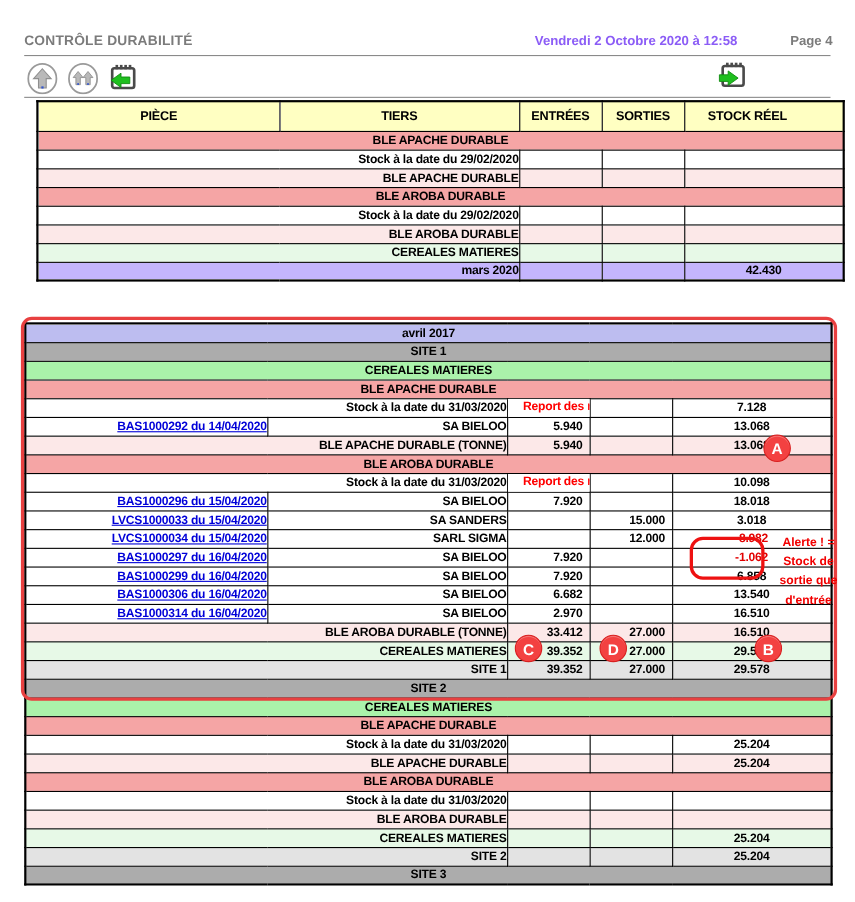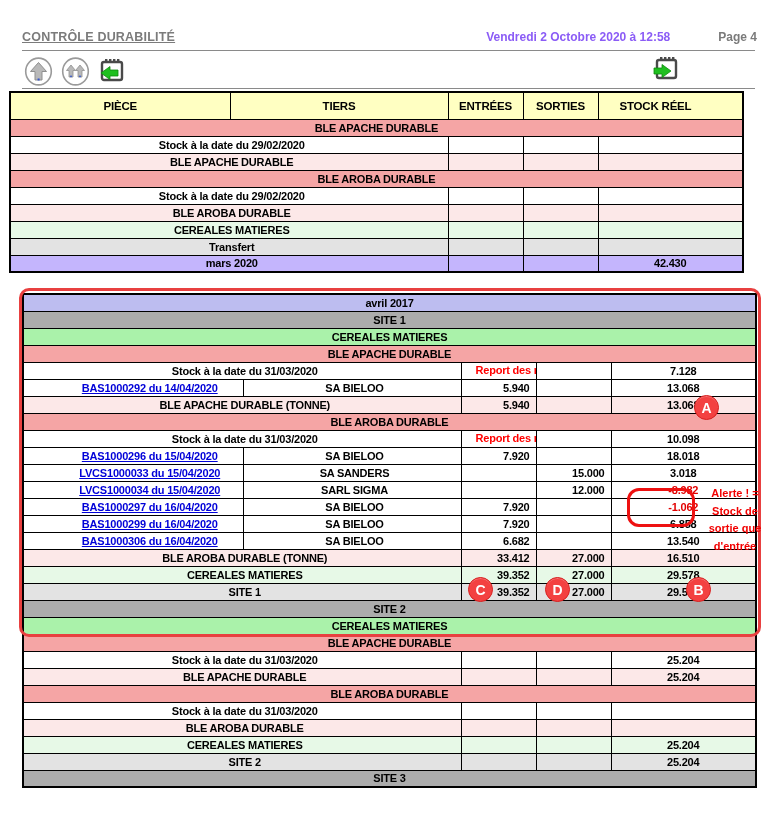--- a/index.html
+++ b/index.html
@@ -6,21 +6,21 @@
   html,body { background:#fff; }
   .page {
     position:relative; width:777px; height:820px; margin:0 auto;
     background:#fff; overflow:hidden;
     font-family:"Liberation Sans", sans-serif;
   }
   
   .rpt-header { position:absolute; left:22px; right:18px; top:30px; display:flex; align-items:baseline; }
   .rpt-title {
     font-size:12.5px; font-weight:bold; color:#7b7b7b; letter-spacing:.2px;
-    text-decoration:underline; cursor:pointer;
+    cursor:pointer;
   }
   .rpt-spacer { flex:1; }
   .rpt-date { font-size:12px; font-weight:bold; color:#8b5cf6; margin-right:48px; }
   .rpt-page { font-size:12px; font-weight:bold; color:#7b7b7b; margin-right:2px; }
   .hrule { position:absolute; left:22px; width:733px; height:0; border-top:1px solid #8a8a8a; }
   .hrule.h1 { top:50px; }
   .hrule.h2 { top:88px; }
   
   .toolbar { position:absolute; left:22px; top:56px; height:30px; display:flex; gap:5px; }
   .tool { width:32px; height:30px; display:flex; align-items:center; justify-content:center; cursor:pointer; }
@@ -29,39 +29,39 @@
   table.t { border-collapse:collapse; table-layout:fixed; width:733px; background:#fff; }
   table.t td, table.t th { border:1px solid #000; overflow:hidden; white-space:nowrap; }
   table.t { border:2px solid #000; }
   th {
     background:#FFFFC2; height:27px; font-size:11.5px; font-weight:bold; color:#000;
     text-align:center; letter-spacing:-0.2px;
   }
   th.left { text-align:left; padding-left:21px; }
   td { height:17px; font-size:11px; font-weight:bold; color:#000; letter-spacing:-0.2px; vertical-align:middle; }
   td.full { text-align:center; }
-  td.piece, td.tiers { text-align:center; padding-left:5px; }
+  td.piece, td.tiers { text-align:right; padding-left:5px; }
   td.num { text-align:right; padding-right:6px; }
   td.stock { text-align:center; }
   tr.c-salmon td { background:#F5A5A5; }
   tr.c-pink td { background:#FCE8E8; }
   tr.c-green td { background:#AAF2AA; }
   tr.c-palegreen td { background:#E7F9E7; }
   tr.c-darkgray td { background:#ACACAC; }
   tr.c-lightgray td { background:#E3E3E3; }
   tr.c-lavender td { background:#c4b5fd; }
   tr.c-periwinkle td { background:#BDBDF0; }
   tr.c-white td { background:#FFFFFF; }
   a.doclink { color:#0000D8; text-decoration:underline; cursor:pointer;padding-left:28px; }
   .report-overlay {
     position:absolute; left:14px; top:1px; z-index:3;
     color:#FF0000; font-size:11px; font-weight:bold; white-space:nowrap; pointer-events:none;
   }
   .neg { color:#E20000; }
-  #table1 { position:absolute; left:9px; top:91px; }
+  #table1 { position:absolute; left:33px; top:91px; }
   #table2 { position:absolute; left:22px; top:293px; }
   
   .section-outline {
     position:absolute; left:19px; top:288px; width:742px; height:349px;
     border:3px solid #E84040; border-radius:10px; z-index:5; pointer-events:none;
   }
   .neg-outline {
     position:absolute; left:627px; top:488px; width:68px; height:39px;
     border:3px solid #E11; border-radius:12px; z-index:6; pointer-events:none;
   }
@@ -178,26 +178,20 @@
           <td class="num"></td>
           <td class="num"></td>
           <td class="stock"></td>
         </tr>
         <tr class="c-palegreen">
           <td class="piece" colspan="2">CEREALES MATIERES</td>
           <td class="num"></td>
           <td class="num"></td>
           <td class="stock"></td>
         </tr>
-        <tr class="c-lightgray">
-          <td class="piece" colspan="2">Transfert</td>
-          <td class="num"></td>
-          <td class="num"></td>
-          <td class="stock"></td>
-        </tr>
         <tr class="c-lavender">
           <td class="piece" colspan="2">mars 2020</td>
           <td class="num"></td>
           <td class="num"></td>
           <td class="stock">42.430</td>
         </tr>
       </tbody>
   </table>
 
   <table class="t" id="table2">
@@ -287,20 +281,27 @@
           <td class="num">7.920</td>
           <td class="num"></td>
           <td class="stock">6.858</td>
         </tr>
         <tr class="c-white">
           <td class="piece"><a class="doclink">BAS1000306 du 16/04/2020</a></td>
           <td class="tiers">SA BIELOO</td>
           <td class="num">6.682</td>
           <td class="num"></td>
           <td class="stock">13.540</td>
+        </tr>
+        <tr class="c-white">
+          <td class="piece"><a class="doclink">BAS1000314 du 16/04/2020</a></td>
+          <td class="tiers">SA BIELOO</td>
+          <td class="num">2.970</td>
+          <td class="num"></td>
+          <td class="stock">16.510</td>
         </tr>
         <tr class="c-pink">
           <td class="piece" colspan="2">BLE AROBA DURABLE (TONNE)</td>
           <td class="num">33.412</td>
           <td class="num">27.000</td>
           <td class="stock">16.510</td>
         </tr>
         <tr class="c-palegreen">
           <td class="piece" colspan="2">CEREALES MATIERES</td>
           <td class="num">39.352</td>

